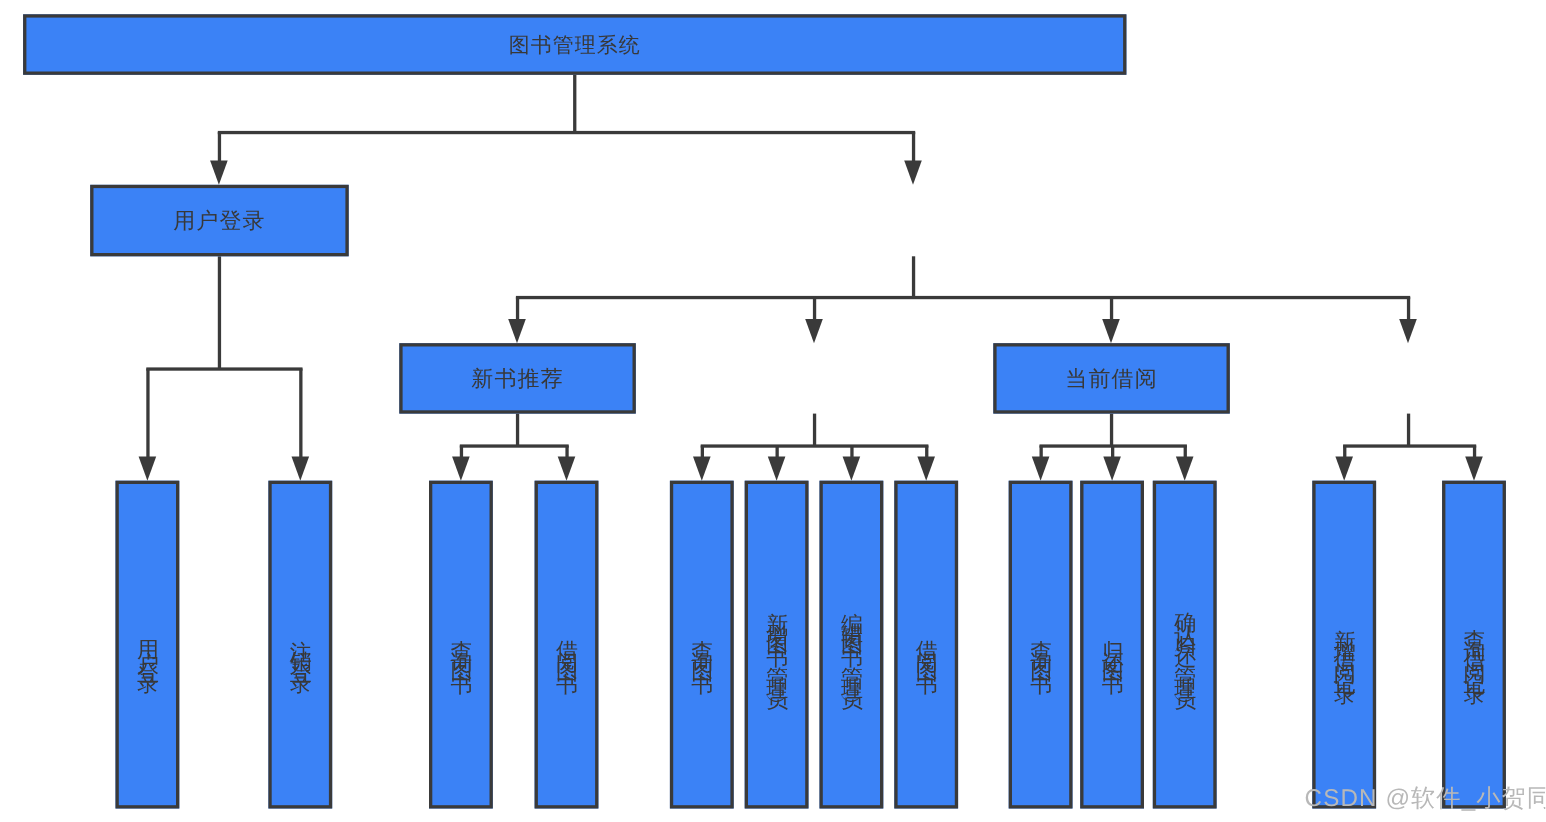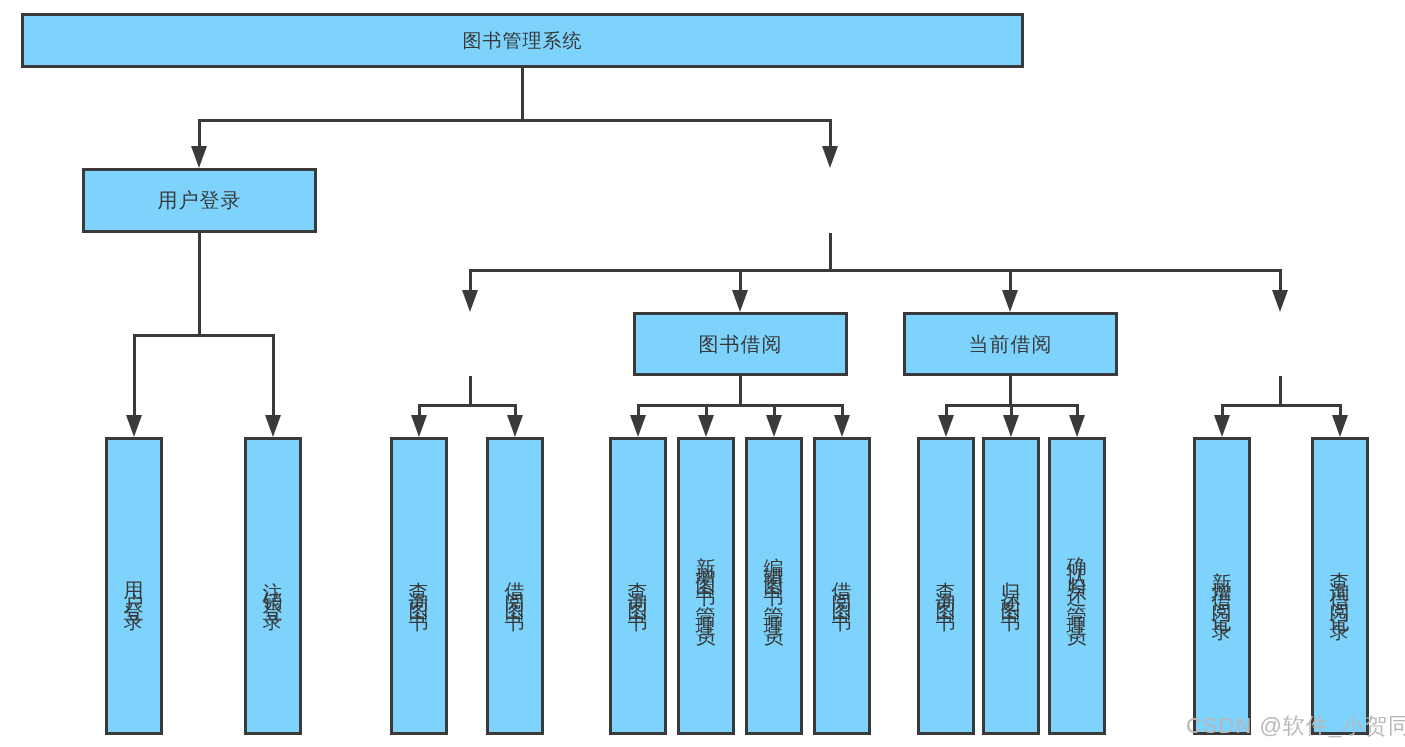--- a/index.html
+++ b/index.html
@@ -14,21 +14,21 @@
   body{font-family:"Liberation Sans",sans-serif;color:var(--text);}
   .canvas{
     position:relative;
     width:1405px;height:747px;
     background:var(--bg);
     overflow:hidden;
   }
   .box{
     position:absolute;
     border:3px solid var(--line);
-    background:#7dd3fc;
+    background:#3b82f6;
     display:flex;align-items:center;justify-content:center;
     font-size:20px;
     color:var(--text);
     letter-spacing:1px;
     white-space:nowrap;
   }
   .box.root{font-size:19px;}
   .leaf{padding:4px 0;}
   .vtext{
     writing-mode:vertical-rl;
@@ -115,21 +115,21 @@
   <div class="hl" style="left:1220.5px;top:403.5px;width:121px"></div>
   <div class="vl" style="left:1220.5px;top:405px;height:11px"></div>
   <div class="vl" style="left:1338.5px;top:405px;height:11px"></div>
   <div class="arrow" style="left:1214px;top:415px"></div>
   <div class="arrow" style="left:1332px;top:415px"></div>
 
   <div class="box root" style="left:21px;top:13px;width:1003px;height:55px">图书管理系统</div>
 
   <div class="box" style="left:82px;top:168px;width:235px;height:65px">用户登录</div>
 
-  <div class="box" style="left:633px;top:312px;width:215px;height:64px">图书借阅</div>
+  <div class="box" style="left:363px;top:312px;width:215px;height:64px">新书推荐</div>
   <div class="box" style="left:903px;top:312px;width:215px;height:64px">当前借阅</div>
 
   <div class="box leaf" style="left:105px;top:437px;width:58px;height:298px">
     <span class="vtext">用户登录</span>
   </div>
   <div class="box leaf" style="left:244px;top:437px;width:58px;height:298px">
     <span class="vtext">注销登录</span>
   </div>
 
   <div class="box leaf" style="left:390px;top:437px;width:58px;height:298px">

